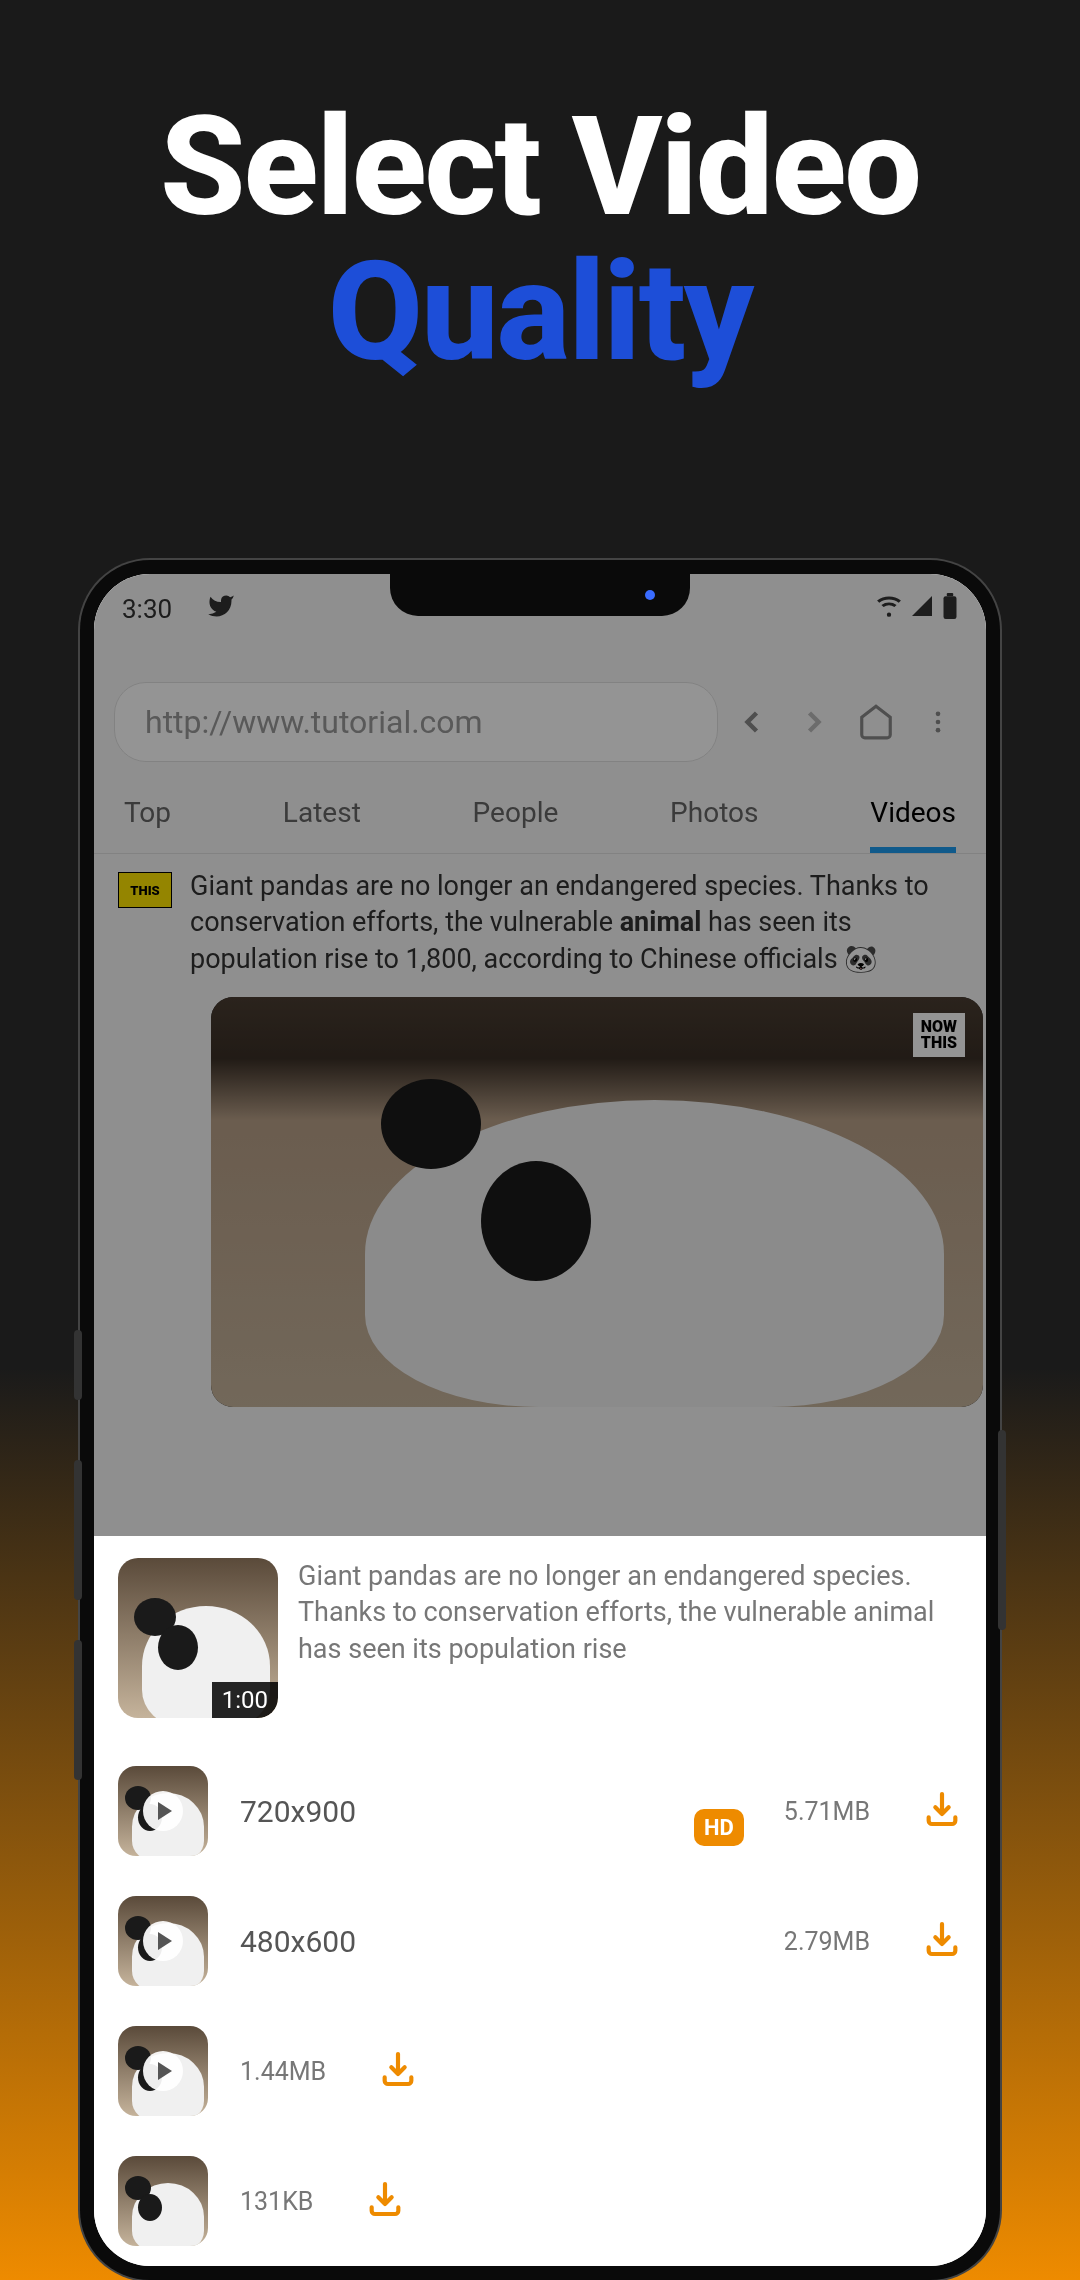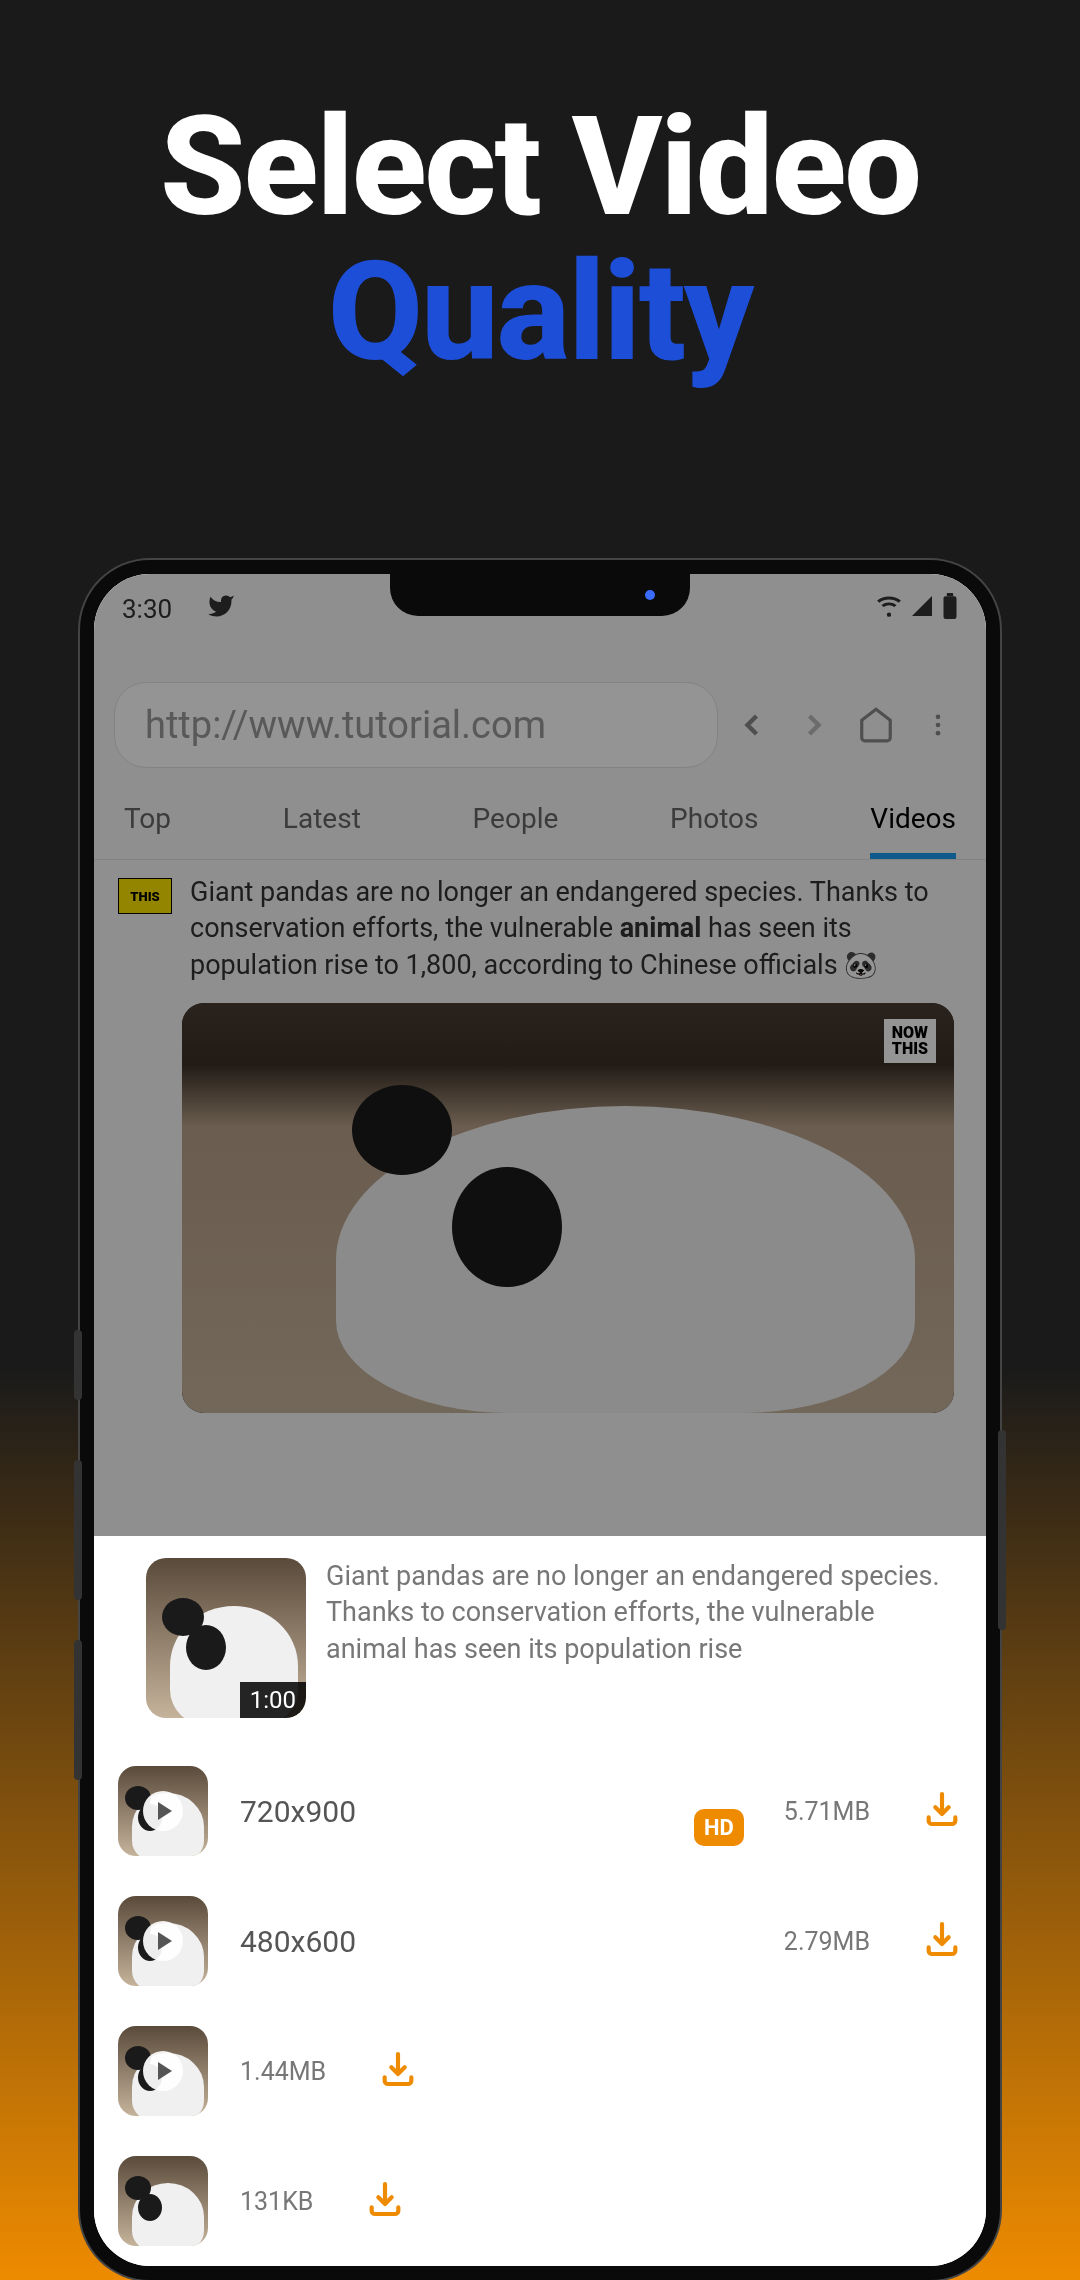--- a/index.html
+++ b/index.html
@@ -108,21 +108,21 @@
       display: flex;
       align-items: center;
       gap: 6px;
     }
     .url-input {
       flex: 1;
       background: #ffffff;
       border: 1px solid #e0e0e0;
       border-radius: 32px;
       padding: 20px 30px;
-      font-size: 38px;
+      font-size: 32px;
       color: #999;
     }
     .nav-icon {
       width: 56px;
       height: 56px;
       display: flex;
       align-items: center;
       justify-content: center;
       color: #888;
     }
@@ -166,21 +166,21 @@
     .post-text {
       font-size: 27px;
       line-height: 1.35;
       color: #333;
     }
     .post-text b {
       font-weight: 700;
     }
     .video-embed {
       margin-top: 20px;
-      margin-left: 64px;
+      margin-left: 93px;
       width: calc(100% - 72px);
       height: 410px;
       background: #1a1a1a;
       border-radius: 22px;
       position: relative;
       overflow: hidden;
     }
     .video-embed .panda-bg {
       position: absolute;
       inset: 0;
@@ -239,21 +239,20 @@
       margin-bottom: 28px;
     }
     .sheet-thumb {
       width: 160px;
       height: 160px;
       background: linear-gradient(180deg, #5a4a3a 0%, #c5b39b 100%);
       border-radius: 20px;
       position: relative;
       flex-shrink: 0;
       overflow: hidden;
-      margin-left: 28px;
     }
     .sheet-thumb .panda-body { top: 30%; left: 15%; width: 80%; height: 75%; }
     .sheet-thumb .panda-ear.left { top: 25%; left: 10%; width: 42px; height: 38px; }
     .sheet-thumb .panda-eye { top: 42%; left: 25%; width: 40px; height: 45px; }
     .sheet-thumb-time {
       position: absolute;
       bottom: 0;
       right: 0;
       background: rgba(0,0,0,0.85);
       color: #fff;

